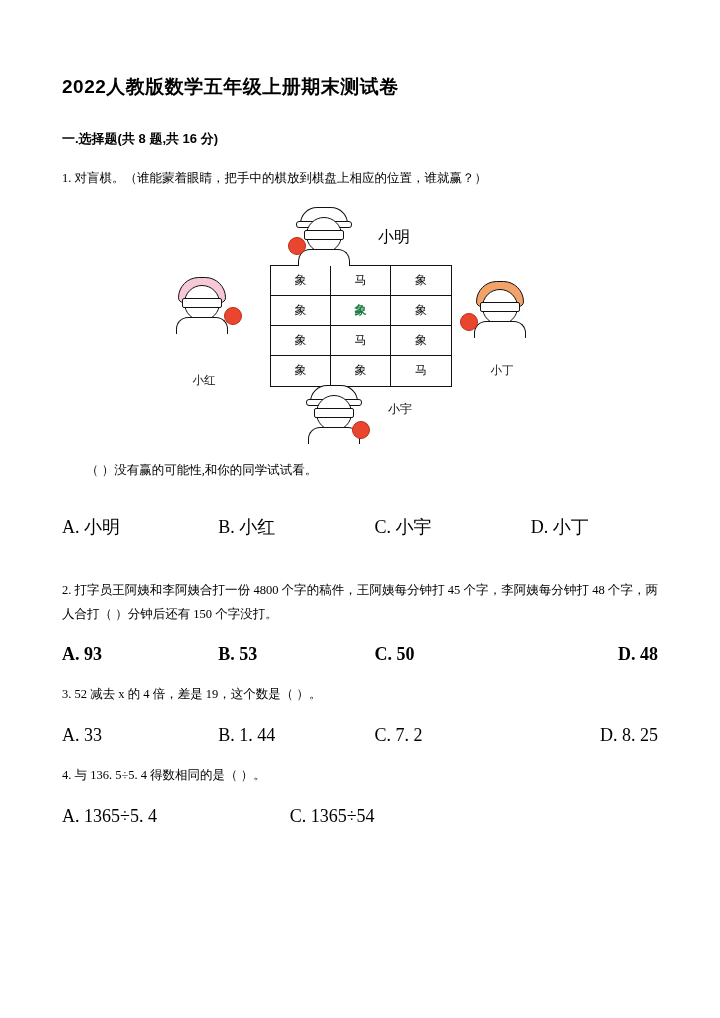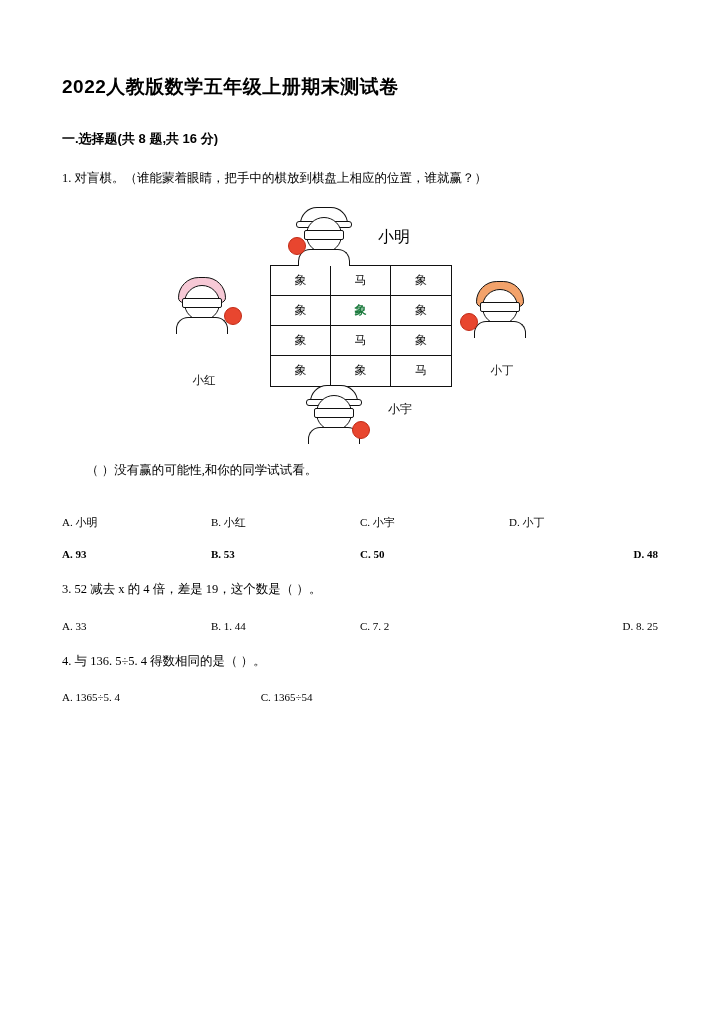--- a/index.html
+++ b/index.html
@@ -36,22 +36,23 @@
     margin-top: 30px;
   }
   .q-text {
     font-size: 12.5px;
     line-height: 1.9;
     margin-top: 19px;
     text-align: justify;
   }
   .options-row {
     display: flex;
-    font-size: 11px;
+    font-size: 18px;
     margin-top: 20px;
+    gap: 29px;
   }
   .options-row.wide > span { width: 25%; }
   .options-row.three > span { width: 33.33%; }
   .opt { display: inline-block; }
 
   
   .figure {
     position: relative;
     width: 100%;
     height: 245px;
@@ -248,20 +249,21 @@
 
   <div class="bottom-note">（      ）没有赢的可能性,和你的同学试试看。</div>
 
   <div class="options-row wide" style="margin-top:36px;">
     <span class="opt">A. 小明</span>
     <span class="opt">B. 小红</span>
     <span class="opt">C. 小宇</span>
     <span class="opt">D. 小丁</span>
   </div>
 
+  <div class="q-text" style="margin-top:40px;">2. 打字员王阿姨和李阿姨合打一份 4800 个字的稿件，王阿姨每分钟打 45 个字，李阿姨每分钟打 48 个字，两人合打（        ）分钟后还有 150 个字没打。</div>
 
   <div class="options-row wide" style="margin-top:18px;font-weight:bold;">
     <span class="opt">A. 93</span>
     <span class="opt">B. 53</span>
     <span class="opt">C. 50</span>
     <span class="opt" style="text-align:right;">D. 48</span>
   </div>
 
   <div class="q-text" style="margin-top:18px;">3. 52 减去 x 的 4 倍，差是 19，这个数是（        ）。</div>
 

